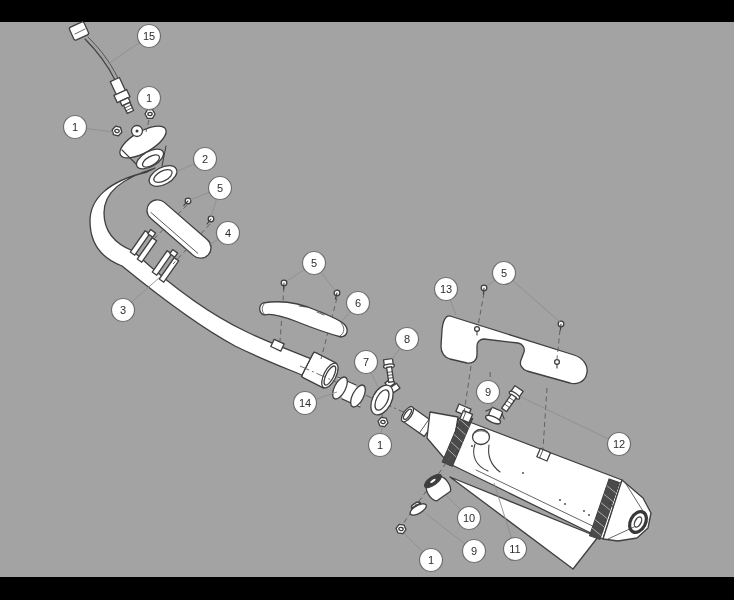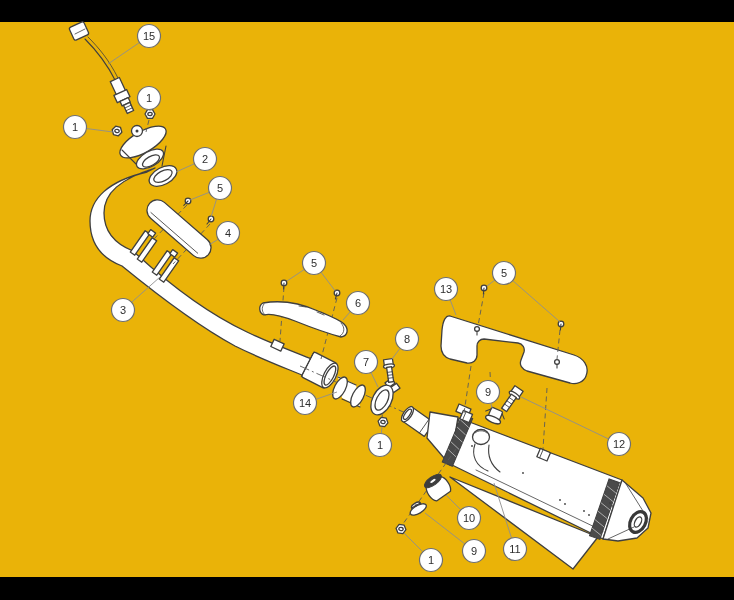--- a/index.html
+++ b/index.html
@@ -1,16 +1,16 @@
 <!DOCTYPE html>
 <html style="--frame: #000000; --line: #3f3f3f; --dash: #5a5a5a; --ctext: #2e2e2e;"><head>
 <meta charset="utf-8">
 <style>
   html,body{margin:0;padding:0;background:#ffffff;}
-  .wrap{position:relative;width:734px;height:600px;background:#eab308;overflow:hidden;
+  .wrap{position:relative;width:734px;height:600px;background:#a3a3a3;overflow:hidden;
         font-family:"Liberation Sans",sans-serif;}
   .bar{position:absolute;left:0;width:734px;background:var(--frame,#000);}
   .bar.top{top:0;height:22px;}
   .bar.bottom{bottom:0;height:23px;}
   svg{position:absolute;left:0;top:0;}
   .part{fill:#ffffff;stroke:var(--line,#3f3f3f);stroke-width:1.3;stroke-linejoin:round;stroke-linecap:round;}
   .ln{fill:none;stroke:var(--line,#3f3f3f);stroke-width:1.1;stroke-linecap:round;}
   .thin{stroke-width:0.8;}
   .dash{fill:none;stroke:var(--dash,#5a5a5a);stroke-width:0.9;stroke-dasharray:5 3.5;}
   .dashdot{fill:none;stroke:var(--dash,#5a5a5a);stroke-width:0.9;stroke-dasharray:10 3 2 3;}

